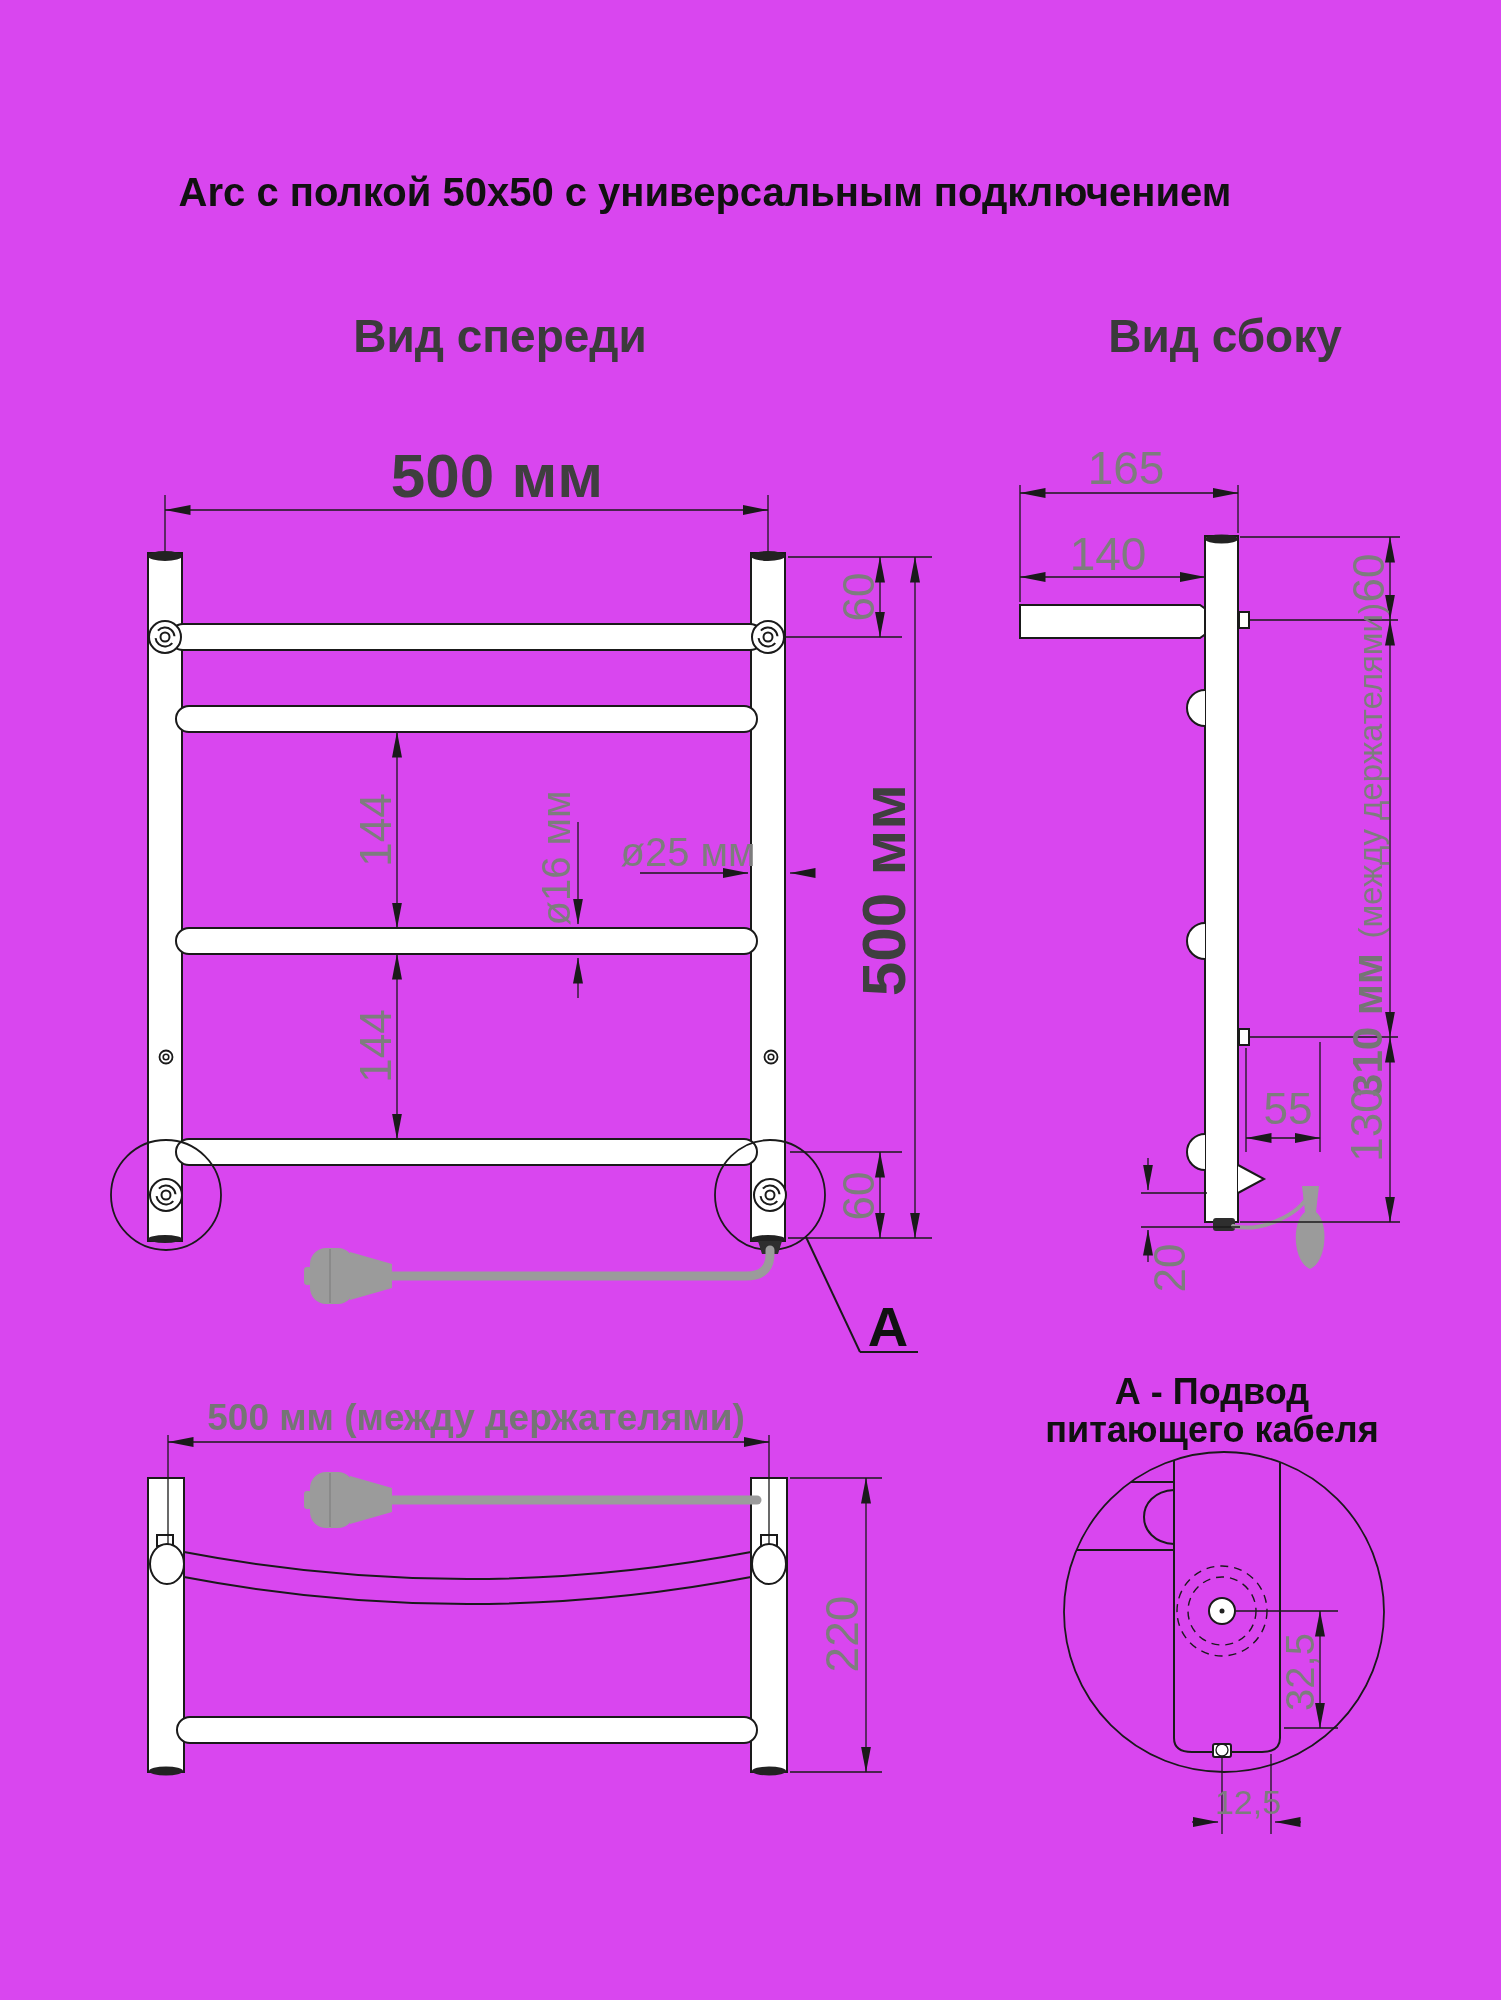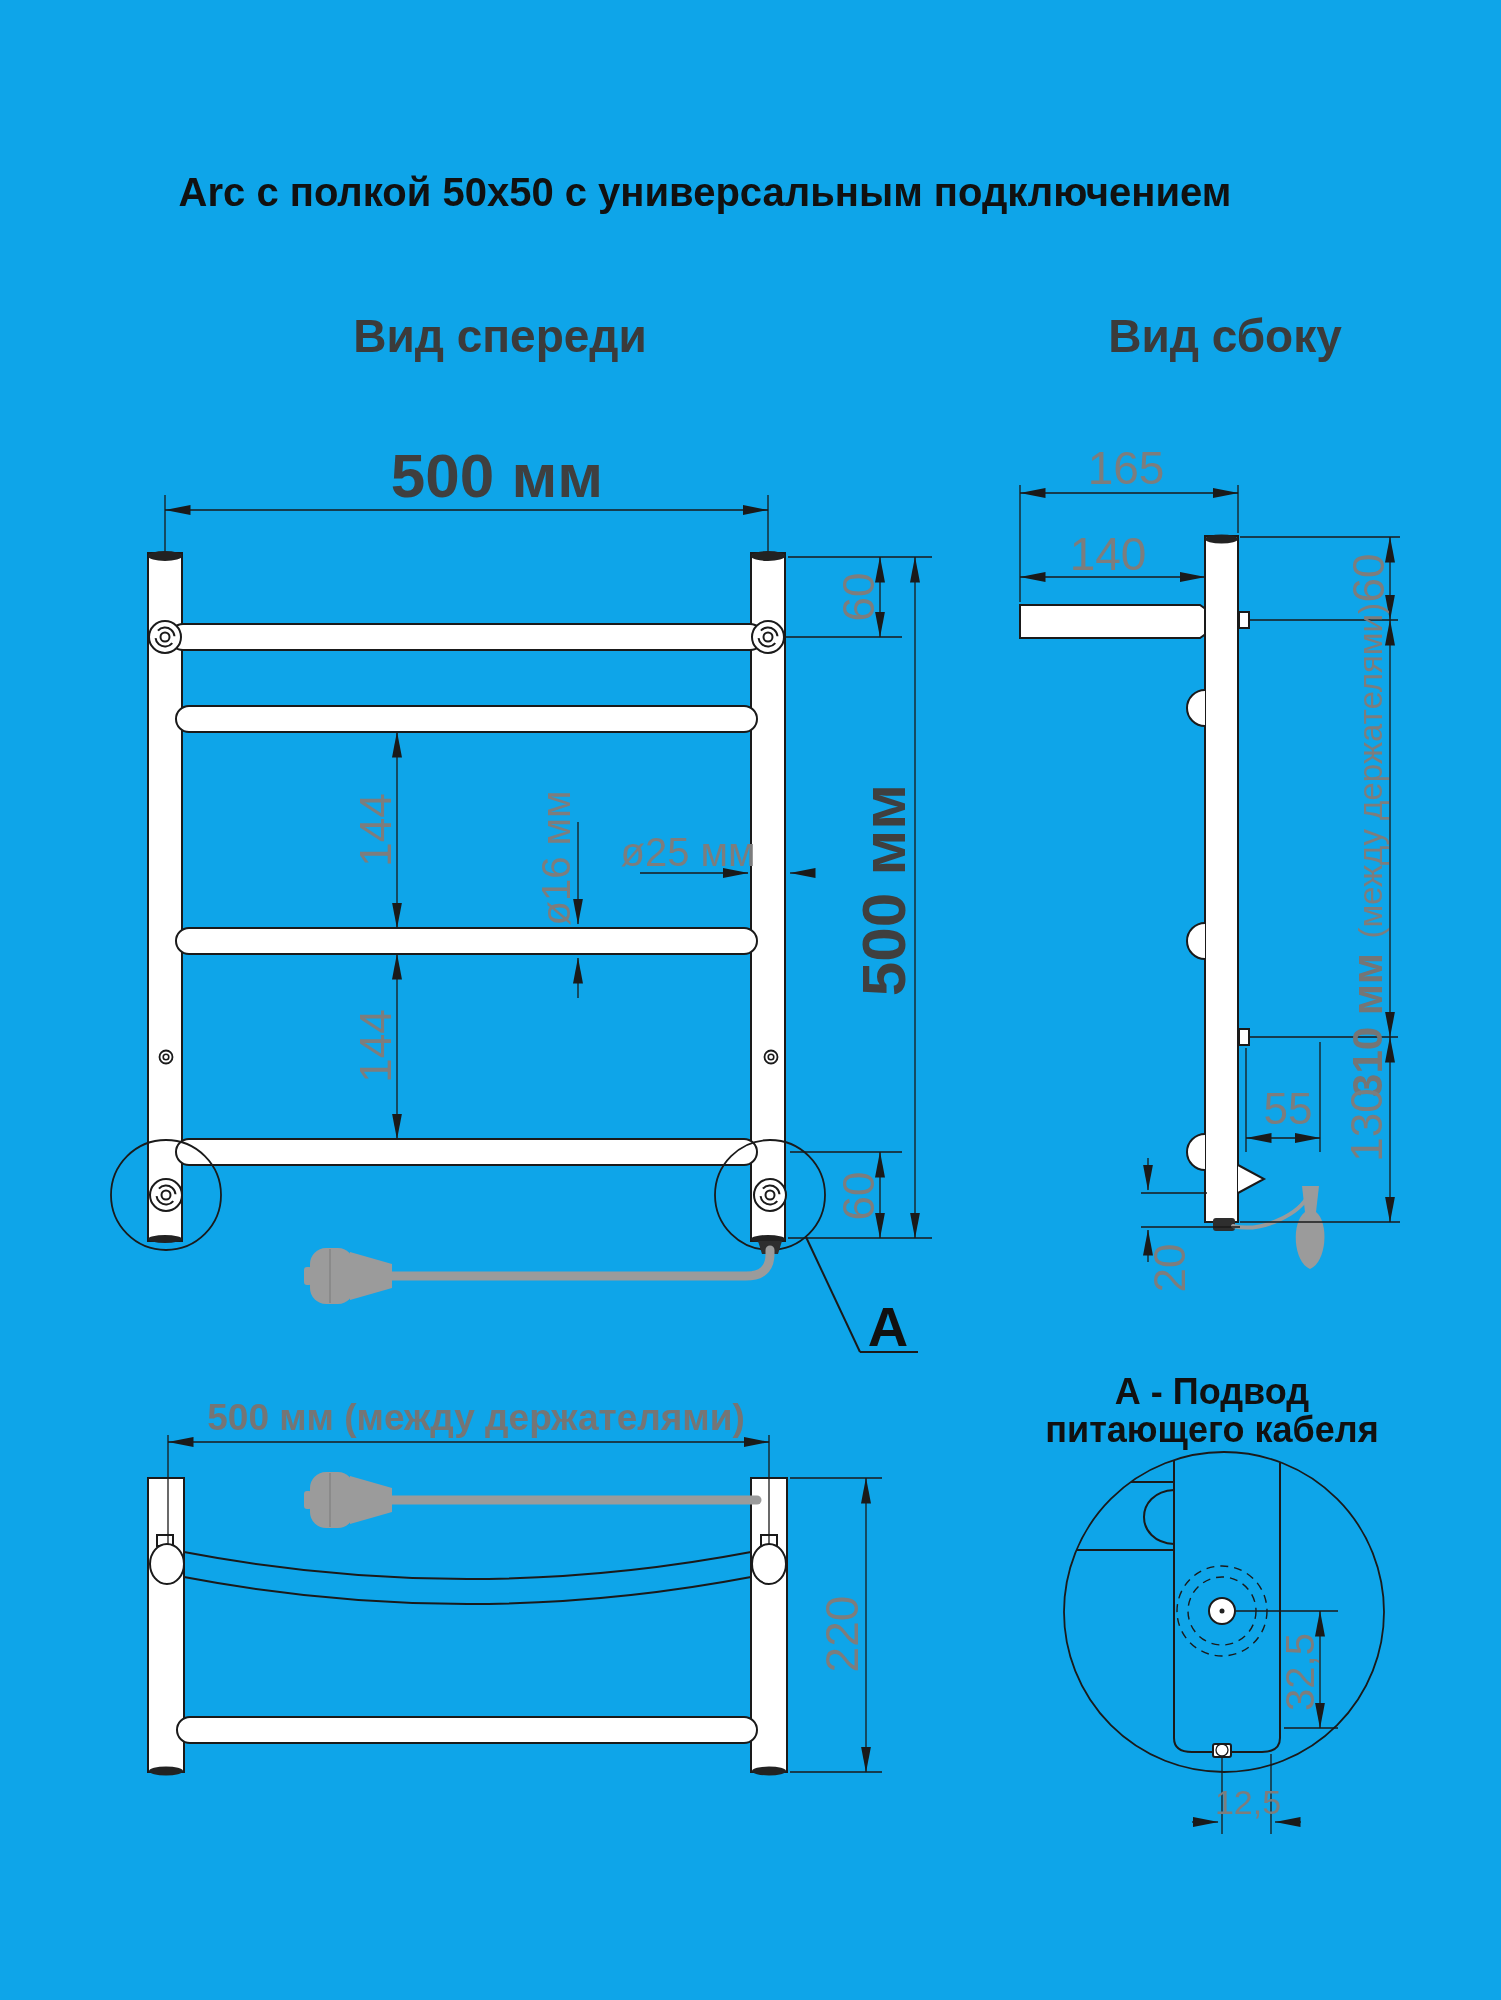--- a/index.html
+++ b/index.html
@@ -1,19 +1,19 @@
 <!DOCTYPE html>
 <html><head>
 <meta charset="utf-8">
 <style>
   html,body{margin:0;padding:0;background:#ffffff;}
   .sheet{
     position:relative;
     width:1501px;height:2000px;
-    background:#0ea5e9;
+    background:#d946ef;
     font-family:"Liberation Sans", sans-serif;
     overflow:hidden;
   }
   svg{position:absolute;left:0;top:0;}
   
   .ln   {stroke:#1a1a1a;stroke-width:2;fill:none;}
   .lnw  {stroke:#1a1a1a;stroke-width:2;fill:#ffffff;}
   .thin {stroke:#1a1a1a;stroke-width:1.3;fill:none;}
   .call {stroke:#1a1a1a;stroke-width:1.8;fill:none;}
   .dash {stroke:#1a1a1a;stroke-width:1.4;fill:none;stroke-dasharray:8 6;}

